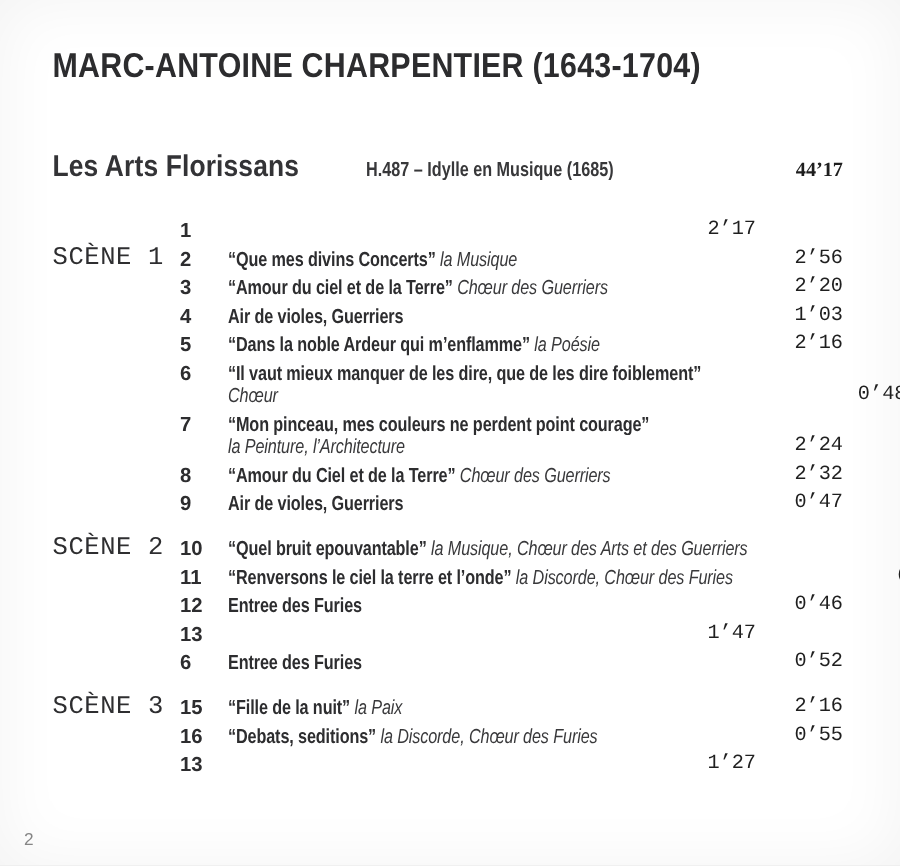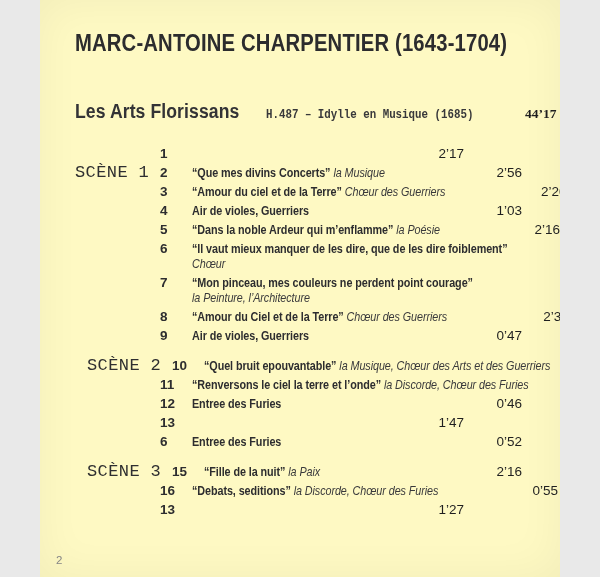--- a/index.html
+++ b/index.html
@@ -1,21 +1,21 @@
 <!DOCTYPE html>
 <html><head>
 <meta charset="utf-8">
 <style>
   html, body { margin: 0; padding: 0; background: #e9e9e9; }
   .page {
     position: relative;
-    width: 520px;
+    width: 600px;
     height: 577px;
     margin: 0 auto;
-    background: #fef9c3;
+    background: #ffffff;
     box-shadow: inset 0 0 45px rgba(0,0,0,0.05);
     box-sizing: border-box;
     padding: 30px 38px 0 35px;
     font-family: "Liberation Sans", sans-serif;
     color: #2b2b2b;
     overflow: hidden;
   }
   
   .cond {
     display: inline-block;
@@ -30,52 +30,52 @@
     font-weight: 700;
     letter-spacing: 0.2px;
     line-height: 26px;
     color: #2c2c2e;
   }
 
   .work-row {
     margin-top: 44px;
     display: flex;
     align-items: baseline;
+    gap: 18px;
   }
   .work-title {
     font-size: 20px;
     font-weight: 700;
     color: #333336;
     letter-spacing: 0.1px;
   }
   .work-catalog {
     font-size: 13.5px;
     font-weight: 700;
     color: #38383a;
     margin-left: 4px;
-    font-family: Liberation Mono, monospace;
   }
   .work-total {
     margin-left: auto;
     font-family: "Liberation Serif", serif;
     font-weight: 700;
     font-size: 13.5px;
     color: #1e1e1e;
     white-space: nowrap;
   }
 
   .tracklist { margin-top: 23px; }
 
   .row {
     display: grid;
     grid-template-columns: 85px 32px 1fr 58px;
     margin-bottom: 4px;
     line-height: 15px;
   }
-  .row.group-gap { margin-top: 15px; margin-left: 12px; }
+  .row.group-gap { margin-top: 15px; }
 
   .cell-scene {
     font-size: 17px;
     font-weight: 400;
     letter-spacing: 0.4px;
     color: #2e2e30;
     font-family: Liberation Mono, monospace;
   }
   .cell-num {
     font-size: 13.5px;
@@ -85,21 +85,21 @@
   .cell-title {
     font-size: 13.5px;
     font-weight: 700;
     color: #2d2d2f;
     letter-spacing: -0.1px;
     overflow: visible;
   }
   .cell-title .line { display: block; }
   .it { font-style: italic; font-weight: 400; color: #39393b; }
   .cell-dur {
-    font-family: Liberation Sans, sans-serif;
+    font-family: Liberation Mono, monospace;
     font-size: 13.5px;
     color: #1f1f1f;
     text-align: right;
     align-self: end;
     white-space: nowrap;
   }
 
   .page-number {
     position: absolute;
     left: 16px;

